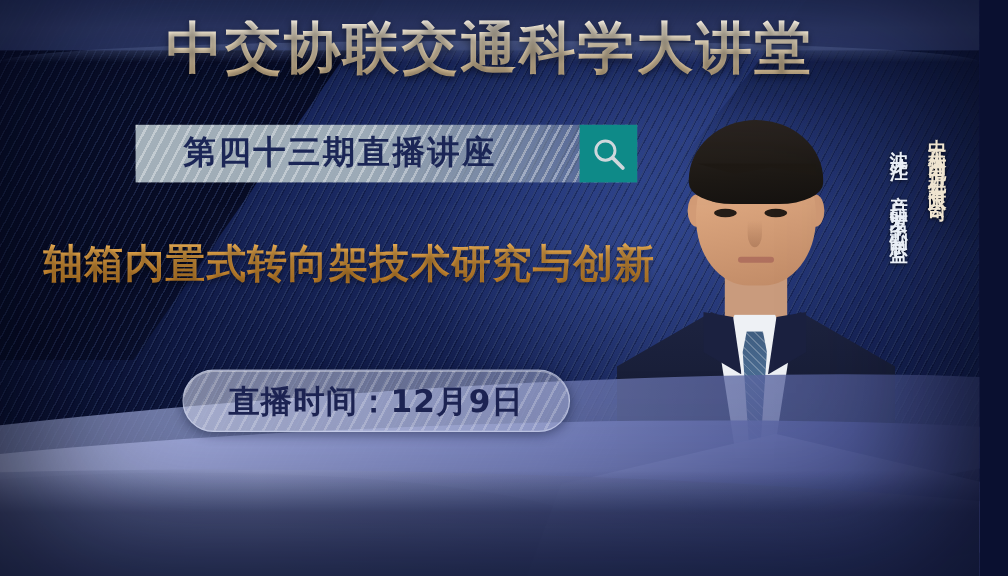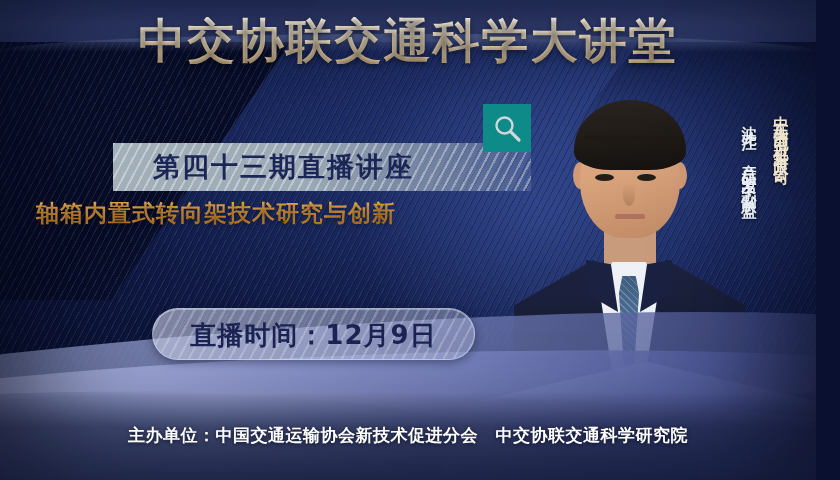--- a/index.html
+++ b/index.html
@@ -159,39 +159,38 @@
     color:#f2e2c4;
     background:linear-gradient(180deg,#fdf6e8 0%,#f3e2c3 48%,#d8bd92 100%);
     -webkit-background-clip:text;background-clip:text;-webkit-text-fill-color:transparent;
     text-shadow:0 2px 5px rgba(0,0,0,.45);
     font-family:"DejaVu Sans","Liberation Sans",sans-serif;
   }
 
   .sub-bar{
     position:absolute;left:113px;top:104px;width:418px;height:48px;
     background:linear-gradient(90deg,rgba(168,181,190,.97) 0%,rgba(164,178,188,.94) 46%,rgba(170,186,196,.55) 78%,rgba(175,192,202,.18) 100%);
-    margin-top:39px;
   }
   .sub-bar:before{
     content:"";position:absolute;inset:0;
     background:repeating-linear-gradient(118deg,rgba(255,255,255,.35) 0 2px,rgba(255,255,255,0) 2px 8px);
   }
   .sub-text{
     position:absolute;left:40px;top:0;height:48px;line-height:48px;
     font-size:27px;font-weight:bold;color:#1b2656;letter-spacing:2px;
     font-family:"DejaVu Sans","Liberation Sans",sans-serif;
   }
   .search-box{
     position:absolute;left:483px;top:104px;width:48px;height:48px;background:#0e8a88;
   }
   .search-box svg{position:absolute;left:9px;top:9px;}
 
   .topic{
     position:absolute;left:36px;top:198px;
-    font-size:23px;font-weight:bold;letter-spacing:1px;
+    font-size:33px;font-weight:bold;letter-spacing:1px;
     color:#d6942f;
     background:linear-gradient(180deg,#f0b55a 0%,#d9963a 50%,#bf7b22 100%);
     -webkit-background-clip:text;background-clip:text;-webkit-text-fill-color:transparent;
     text-shadow:0 2px 4px rgba(0,0,0,.35);
     font-family:Liberation Sans, sans-serif;
     text-align:right;
   }
 
   .time-pill{
     position:absolute;left:152px;top:308px;width:323px;height:52px;
@@ -281,15 +280,14 @@
 
   <div class="topic">轴箱内置式转向架技术研究与创新</div>
 
   <div class="time-pill">
     <div class="time-text">直播时间：12月9日19:30</div>
   </div>
 
   <div class="v-col v-company">中车株洲电力机车有限公司</div>
   <div class="v-col v-person">沈龙江 产品研发中心副总监</div>
 
-  <div class="footer">主办单位：中国交通运输协会新技术促进分会　中交协联交通科学研究院</div>
 
 </div>
 
 </body></html>

